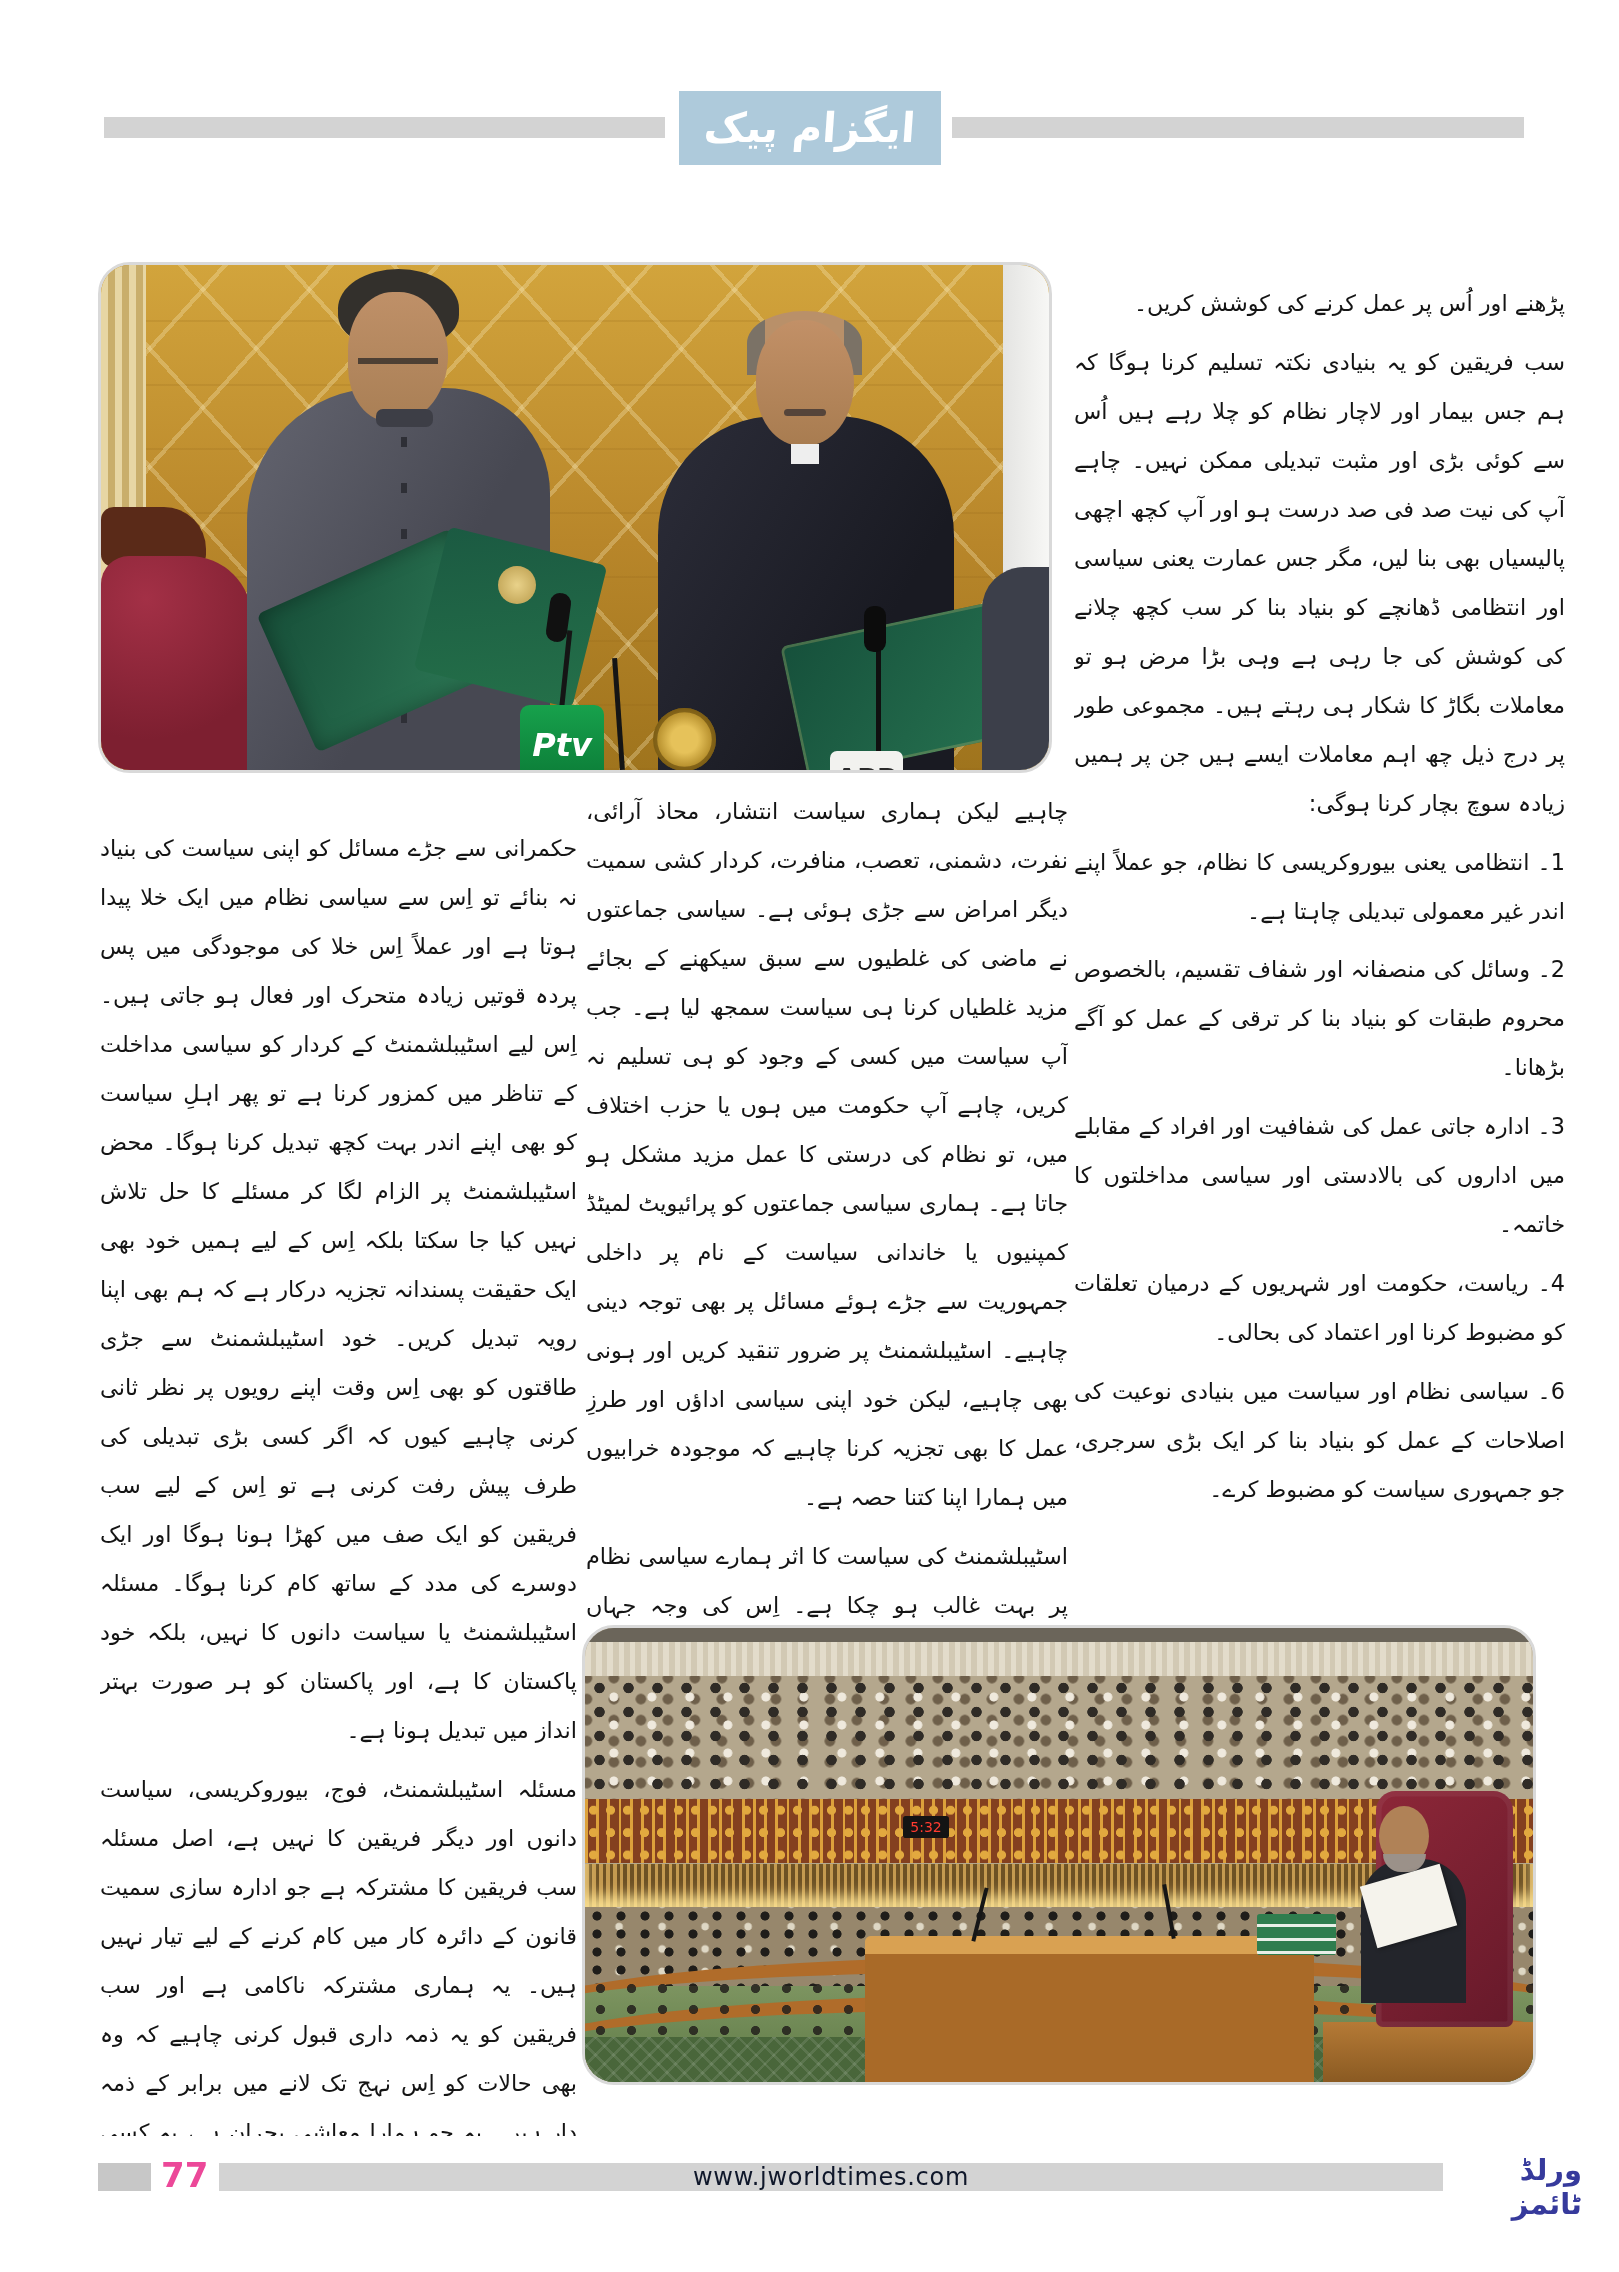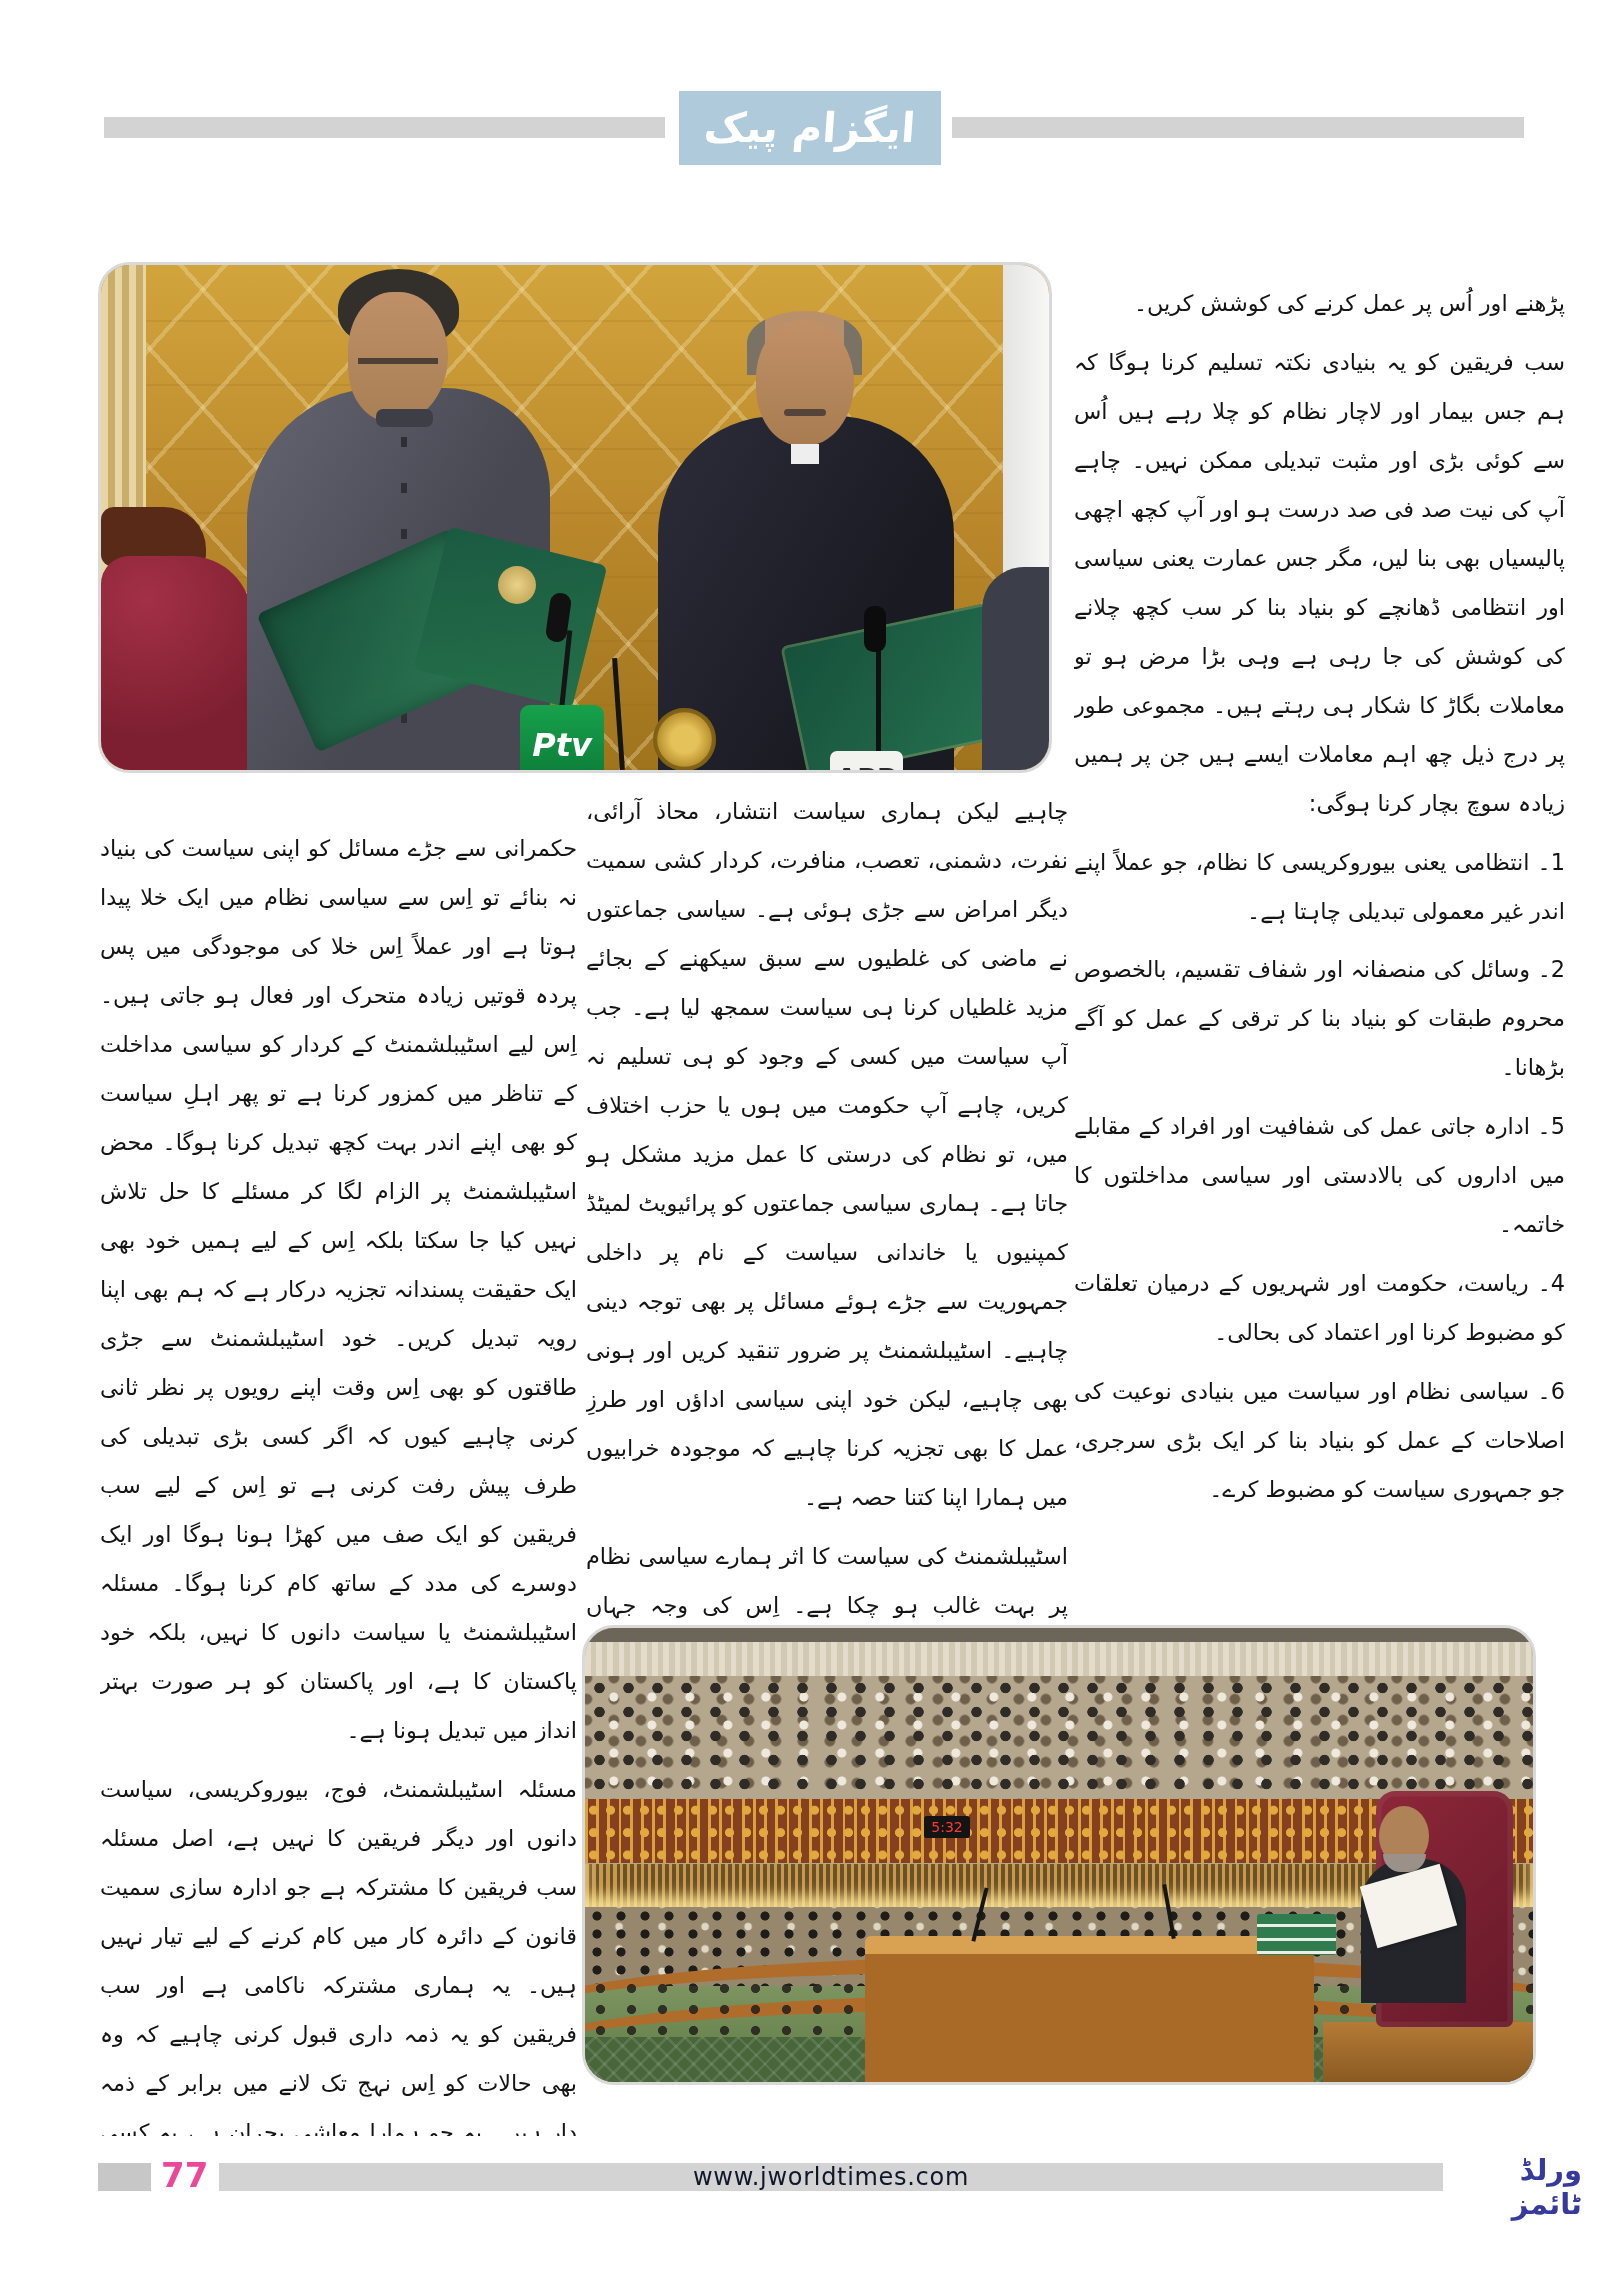--- a/index.html
+++ b/index.html
@@ -62,21 +62,21 @@
   .pb-wall{left:0;top:14px;width:100%;height:34px;background:repeating-linear-gradient(90deg,#e3dccb 0 5.6px,#d2c9b4 5.6px 11.2px);}
   .pb-crowd1{left:0;top:48px;width:100%;height:123px;background-color:#b4a78d;background-image:
      radial-gradient(circle,#2f2b26 0 4.9px,rgba(0,0,0,0) 5.6px),
      radial-gradient(circle,#efe9dd 0 4.2px,rgba(0,0,0,0) 4.9px),
      radial-gradient(circle,#6e5f4a 0 4.9px,rgba(0,0,0,0) 5.6px);
      background-size:29px 24px,38px 28px,27px 21px;background-position:0 0,9.8px 7px,15.4px 12.6px;}
   .pb-ornament{left:0;top:171px;width:100%;height:64px;background-color:#84401f;background-image:
      radial-gradient(circle,#e2a93f 0 4.2px,rgba(0,0,0,0) 4.9px),
      repeating-linear-gradient(90deg,rgba(236,178,64,.85) 0 2.8px,rgba(0,0,0,0) 2.8px 11.2px);
      background-size:17px 22.4px,auto;}
-  .pb-clock{left:339px;top:188px;width:46px;height:22.4px;background:#141414;color:#ff3b30;font-size:14px;
+  .pb-clock{left:318px;top:188px;width:46px;height:22.4px;background:#141414;color:#ff3b30;font-size:14px;
             display:flex;align-items:center;justify-content:center;border-radius:2.8px;}
   .pb-slats{left:0;top:236px;width:100%;height:43px;background:repeating-linear-gradient(90deg,#c49a50 0 3.5px,#6d5124 3.5px 7px);
             box-shadow:inset 0 -11.2px 14px rgba(255,230,150,.85);}
   .pb-crowd2{left:0;top:279px;width:100%;height:79px;background-color:#97876c;background-image:
      radial-gradient(circle,#1f1d1a 0 4.2px,rgba(0,0,0,0) 4.9px),
      radial-gradient(circle,#ded7c4 0 3.5px,rgba(0,0,0,0) 4.2px);
      background-size:24px 18px,43px 22.4px;background-position:0 0,12.6px 8.4px;}
   .pb-hall{left:0;top:358px;width:100%;height:97px;background:linear-gradient(#7d9460,#5d7a46);}
   .pb-arc{left:-8%;width:116%;height:105px;border-radius:50%;border-top:15.4px solid #b06c2a;}
   .pb-heads{left:0;top:350px;width:100%;height:63px;background-image:radial-gradient(circle,#23201c 0 4.2px,rgba(0,0,0,0) 4.9px);
@@ -154,21 +154,21 @@
     <div class="pt-app">
         <span>APP</span>
       </div>
   </div>
 
   <div class="col col-right" lang="ur">
       <p class="para">پڑھنے اور اُس پر عمل کرنے کی کوشش کریں۔</p>
       <p class="para">سب فریقین کو یہ بنیادی نکتہ تسلیم کرنا ہوگا کہ ہم جس بیمار اور لاچار نظام کو چلا رہے ہیں اُس سے کوئی بڑی اور مثبت تبدیلی ممکن نہیں۔ چاہے آپ کی نیت صد فی صد درست ہو اور آپ کچھ اچھی پالیسیاں بھی بنا لیں، مگر جس عمارت یعنی سیاسی اور انتظامی ڈھانچے کو بنیاد بنا کر سب کچھ چلانے کی کوشش کی جا رہی ہے وہی بڑا مرض ہو تو معاملات بگاڑ کا شکار ہی رہتے ہیں۔ مجموعی طور پر درج ذیل چھ اہم معاملات ایسے ہیں جن پر ہمیں زیادہ سوچ بچار کرنا ہوگی:</p>
       <p class="para">1۔ انتظامی یعنی بیوروکریسی کا نظام، جو عملاً اپنے اندر غیر معمولی تبدیلی چاہتا ہے۔</p>
       <p class="para">2۔ وسائل کی منصفانہ اور شفاف تقسیم، بالخصوص محروم طبقات کو بنیاد بنا کر ترقی کے عمل کو آگے بڑھانا۔</p>
-      <p class="para">5۔ ادارہ جاتی عمل کی شفافیت اور افراد کے مقابلے میں اداروں کی بالادستی اور سیاسی مداخلتوں کا خاتمہ۔</p>
+      <p class="para">3۔ ادارہ جاتی عمل کی شفافیت اور افراد کے مقابلے میں اداروں کی بالادستی اور سیاسی مداخلتوں کا خاتمہ۔</p>
       <p class="para">4۔ ریاست، حکومت اور شہریوں کے درمیان تعلقات کو مضبوط کرنا اور اعتماد کی بحالی۔</p>
       <p class="para">6۔ سیاسی نظام اور سیاست میں بنیادی نوعیت کی اصلاحات کے عمل کو بنیاد بنا کر ایک بڑی سرجری، جو جمہوری سیاست کو مضبوط کرے۔</p>
     </div>
   <div class="col col-mid" lang="ur">
       <p class="para">چاہیے لیکن ہماری سیاست انتشار، محاذ آرائی، نفرت، دشمنی، تعصب، منافرت، کردار کشی سمیت دیگر امراض سے جڑی ہوئی ہے۔ سیاسی جماعتوں نے ماضی کی غلطیوں سے سبق سیکھنے کے بجائے مزید غلطیاں کرنا ہی سیاست سمجھ لیا ہے۔ جب آپ سیاست میں کسی کے وجود کو ہی تسلیم نہ کریں، چاہے آپ حکومت میں ہوں یا حزب اختلاف میں، تو نظام کی درستی کا عمل مزید مشکل ہو جاتا ہے۔ ہماری سیاسی جماعتوں کو پرائیویٹ لمیٹڈ کمپنیوں یا خاندانی سیاست کے نام پر داخلی جمہوریت سے جڑے ہوئے مسائل پر بھی توجہ دینی چاہیے۔ اسٹیبلشمنٹ پر ضرور تنقید کریں اور ہونی بھی چاہیے، لیکن خود اپنی سیاسی اداؤں اور طرزِ عمل کا بھی تجزیہ کرنا چاہیے کہ موجودہ خرابیوں میں ہمارا اپنا کتنا حصہ ہے۔</p>
       <p class="para">اسٹیبلشمنٹ کی سیاست کا اثر ہمارے سیاسی نظام پر بہت غالب ہو چکا ہے۔ اِس کی وجہ جہاں اسٹیبلشمنٹ سے جڑے افراد کی سوچ ہے، وہیں خود اہلِ سیاست بھی اِس کے براہِ راست ذمہ دار ہیں۔ جب سیاست عملی طور پر لوگوں میں اپنی ساکھ ہی قائم نہ کر سکے اور</p>
     </div>
   <div class="col col-left" lang="ur">
       <p class="para">حکمرانی سے جڑے مسائل کو اپنی سیاست کی بنیاد نہ بنائے تو اِس سے سیاسی نظام میں ایک خلا پیدا ہوتا ہے اور عملاً اِس خلا کی موجودگی میں پس پردہ قوتیں زیادہ متحرک اور فعال ہو جاتی ہیں۔ اِس لیے اسٹیبلشمنٹ کے کردار کو سیاسی مداخلت کے تناظر میں کمزور کرنا ہے تو پھر اہلِ سیاست کو بھی اپنے اندر بہت کچھ تبدیل کرنا ہوگا۔ محض اسٹیبلشمنٹ پر الزام لگا کر مسئلے کا حل تلاش نہیں کیا جا سکتا بلکہ اِس کے لیے ہمیں خود بھی ایک حقیقت پسندانہ تجزیہ درکار ہے کہ ہم بھی اپنا رویہ تبدیل کریں۔ خود اسٹیبلشمنٹ سے جڑی طاقتوں کو بھی اِس وقت اپنے رویوں پر نظر ثانی کرنی چاہیے کیوں کہ اگر کسی بڑی تبدیلی کی طرف پیش رفت کرنی ہے تو اِس کے لیے سب فریقین کو ایک صف میں کھڑا ہونا ہوگا اور ایک دوسرے کی مدد کے ساتھ کام کرنا ہوگا۔ مسئلہ اسٹیبلشمنٹ یا سیاست دانوں کا نہیں، بلکہ خود پاکستان کا ہے، اور پاکستان کو ہر صورت بہتر انداز میں تبدیل ہونا ہے۔</p>
       <p class="para">مسئلہ اسٹیبلشمنٹ، فوج، بیوروکریسی، سیاست دانوں اور دیگر فریقین کا نہیں ہے، اصل مسئلہ سب فریقین کا مشترکہ ہے جو ادارہ سازی سمیت قانون کے دائرہ کار میں کام کرنے کے لیے تیار نہیں ہیں۔ یہ ہماری مشترکہ ناکامی ہے اور سب فریقین کو یہ ذمہ داری قبول کرنی چاہیے کہ وہ بھی حالات کو اِس نہج تک لانے میں برابر کے ذمہ دار ہیں۔ یہ جو ہمارا معاشی بحران ہے، یہ کسی ایک حکومت کا پیدا کردہ نہیں ہے بلکہ ہماری داخلی کمزور سیاست اور معیشت سے جڑا ہوا ہے۔ جو کڑوے فیصلے ہمیں معاشی تناظر میں درکار ہیں، وہ ہم کرنے کے لیے تیار نہیں۔ مگر ہم روایتی انداز میں معاشی کھیل کو چلا کر مستقبل کے لیے اور زیادہ خطرات پیدا کر رہے ہیں۔ بہت سے لوگ یہ دلیل دیتے ہیں کہ ہمیں معاشی</p>

